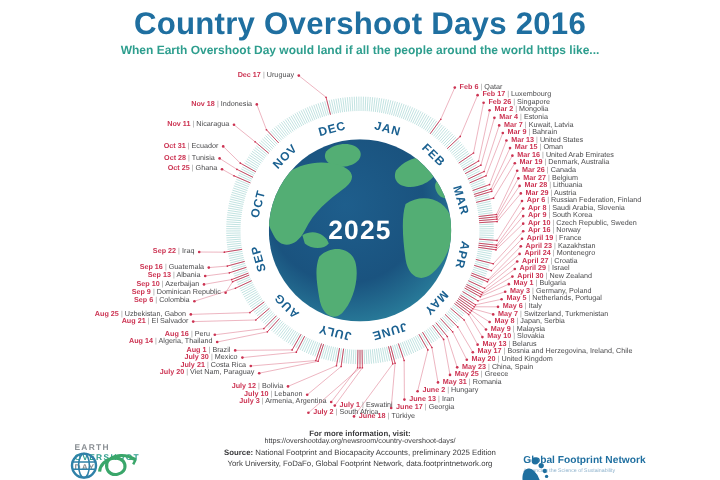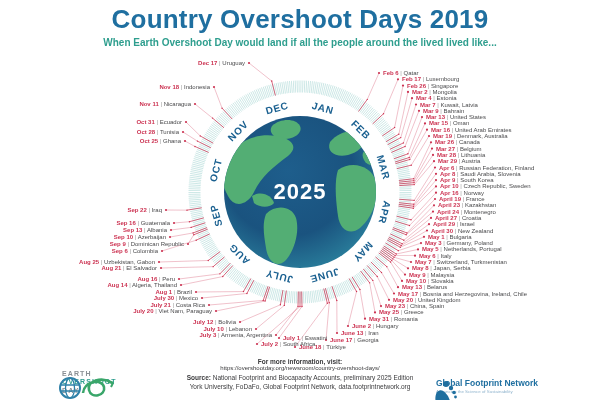--- a/index.html
+++ b/index.html
@@ -21,22 +21,22 @@
   .gfn-txt{margin-left:4px;}
   .gfn-name{font-size:8.5px;font-weight:700;}
   .gfn-tag{font-size:4.4px;color:#8fb3cd;margin-top:1px;}
 </style>
 </head>
 <body>
 
 <div class="canvas">
 
   <div class="hdr">
-    <h1 id="ttl" style="color: rgb(31, 111, 160);">Country Overshoot Days 2019</h1>
-    <p id="sub" style="color: rgb(46, 158, 142);">When Earth Overshoot Day would land if all the people around the lived lived like...</p>
+    <h1 id="ttl" style="color: rgb(31, 111, 160);">Country Overshoot Days 2016</h1>
+    <p id="sub" style="color: rgb(46, 158, 142);">When Earth Overshoot Day would land if all the people around the world https like...</p>
   </div>
 
   <svg id="cal" width="600" height="400" viewBox="0 0 600 400">
     <defs>
       <radialGradient id="oceanG" cx="42%" cy="36%" r="78%">
         <stop offset="0%" stop-color="#1e5e8c"></stop>
         <stop offset="55%" stop-color="#1a537f"></stop>
         <stop offset="100%" stop-color="#2f8ea6"></stop>
       </radialGradient>
       <clipPath id="gclip">

